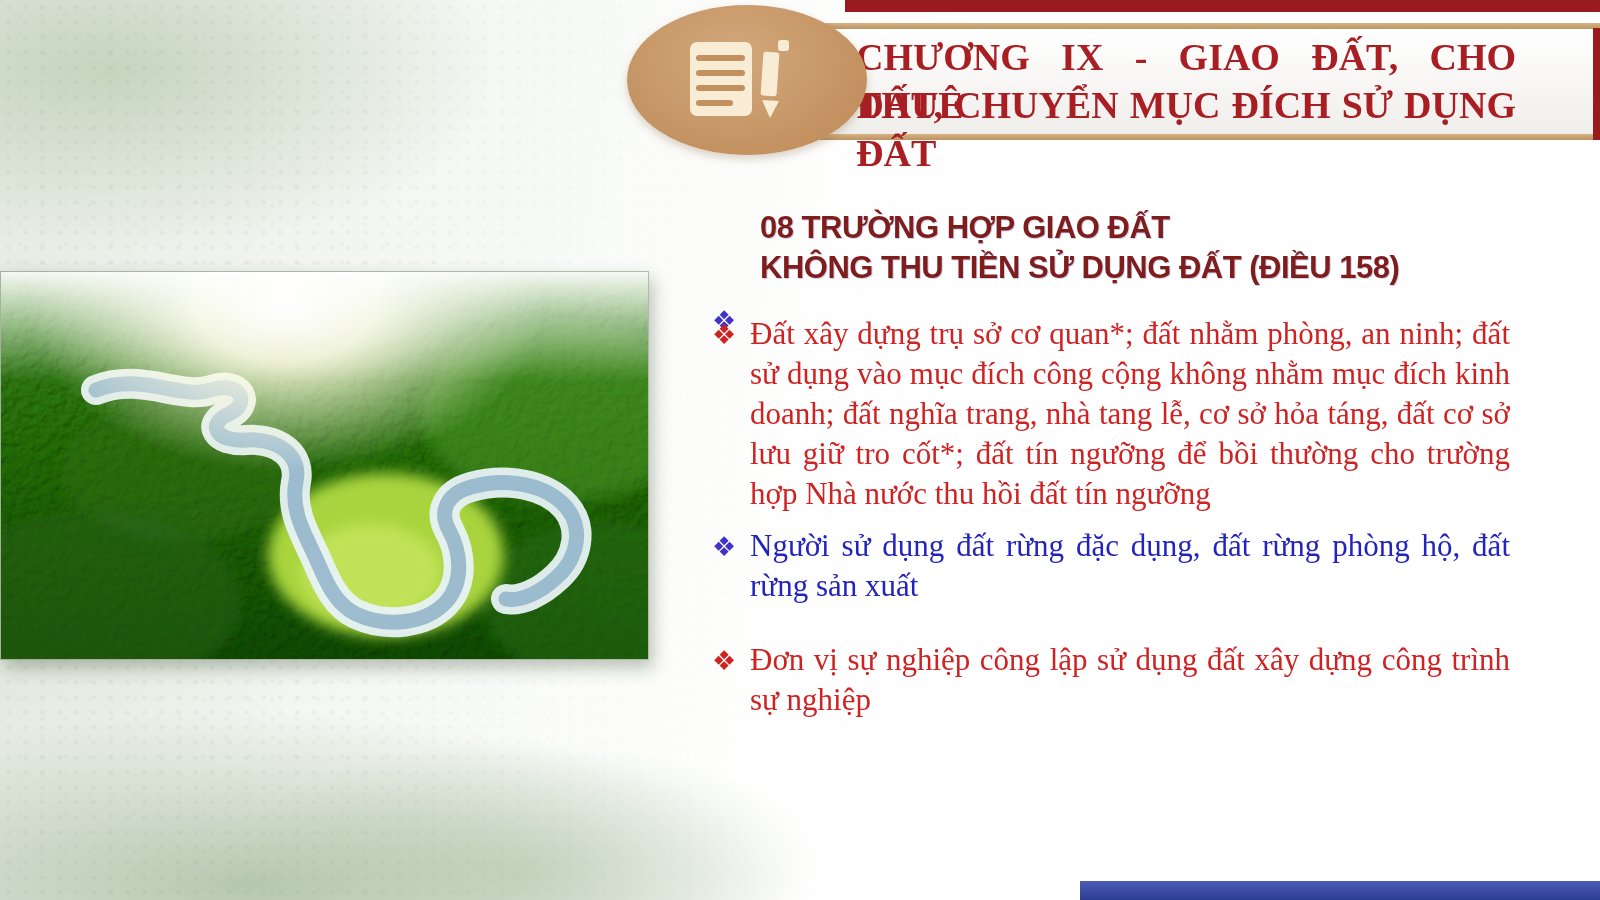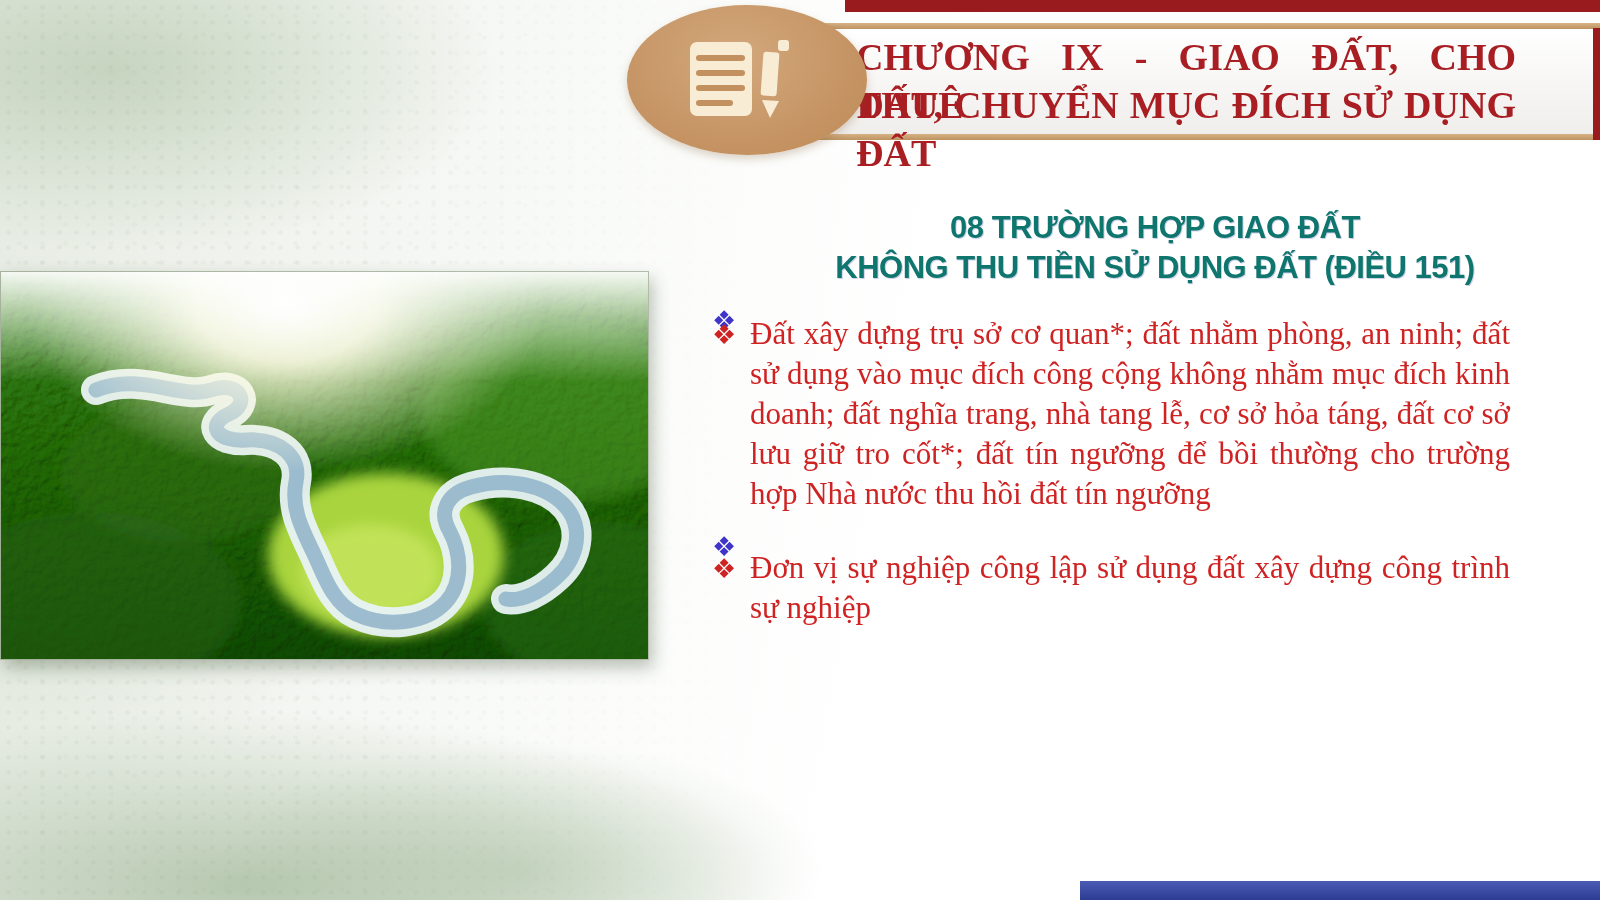--- a/index.html
+++ b/index.html
@@ -37,22 +37,22 @@
   .banner-text{position:absolute;left:856px;top:33px;width:660px;color:#a81e23;
     font-weight:bold;font-size:38px;line-height:48px;white-space:nowrap;}
   .banner-text .jline{white-space:normal;text-align:justify;text-align-last:justify;
     -moz-text-align-last:justify;height:48px;overflow:visible;}
   
   .oval{position:absolute;left:627px;top:5px;width:240px;height:150px;border-radius:50%;
     background:radial-gradient(ellipse at 45% 35%, #d2a87c, #c3905f 75%);
     box-shadow:0 4px 8px rgba(120,80,40,.25);}
   .oval svg{position:absolute;left:55px;top:33px;}
   
-  .heading{position:absolute;left:760px;top:208px;width:790px;text-align:center;
-    font-family:"Liberation Sans",sans-serif;font-weight:bold;color:#0f766e;
+  .heading{position:absolute;left:760px;top:208px;width:790px;
+    font-family:"Liberation Sans",sans-serif;font-weight:bold;color:#7f1d1d;
     font-size:31px;line-height:40px;letter-spacing:-0.5px;
     text-shadow:1px 1px 0 rgba(120,120,200,.35);}
   .bullets{position:absolute;left:712px;top:300px;width:798px;list-style:none;margin:0;padding:0;}
   .bullets li{position:relative;padding-left:38px;font-size:31px;line-height:40px;
     text-align:justify;}
   .bullets li .marker{position:absolute;left:0;top:1px;font-size:27px;font-family:"DejaVu Sans",sans-serif;}
   li.blue{color:#2323bd;}
   li.blue .marker{color:#4033c9;}
   li.red{color:#cf2323;}
   li.red .marker{color:#cf2323;}
@@ -149,33 +149,34 @@
         <path d="M 95,118 C 140,100 180,128 210,118 C 240,108 250,132 228,142 C 205,152 215,170 245,168 C 280,166 300,185 295,210 C 290,235 300,255 312,280 C 322,300 330,330 355,342 C 385,356 425,352 445,330 C 463,310 460,280 448,258 C 438,240 445,222 470,215 C 505,205 545,212 565,235 C 582,255 578,285 556,305 C 540,320 520,330 505,327" stroke="#8fb3c9" stroke-width="15" opacity="0.85"></path>
       </g>
 
       <ellipse cx="285" cy="30" rx="260" ry="170" fill="url(#glare)"></ellipse>
       <rect width="647" height="110" fill="url(#tophaze)"></rect>
     </svg>
   </div>
 
   <div class="heading">
     <div>08 TRƯỜNG HỢP GIAO ĐẤT</div>
-    <div>KHÔNG THU TIỀN SỬ DỤNG ĐẤT (ĐIỀU 151)</div>
+    <div>KHÔNG THU TIỀN SỬ DỤNG ĐẤT (ĐIỀU 158)</div>
   </div>
 
   <ul class="bullets">
     <li class="blue m1">
       <span class="marker">❖</span>
     </li>
     <li class="red m2">
       <span class="marker">❖</span>
       <span>Đất xây dựng trụ sở cơ quan*; đất nhằm phòng, an ninh; đất sử dụng vào mục đích công cộng không nhằm mục đích kinh doanh; đất nghĩa trang, nhà tang lễ, cơ sở hỏa táng, đất cơ sở lưu giữ tro cốt*; đất tín ngưỡng để bồi thường cho trường hợp Nhà nước thu hồi đất tín ngưỡng</span>
     </li>
     <li class="blue m3">
       <span class="marker">❖</span>
+      <span>Người sử dụng đất rừng đặc dụng, đất rừng phòng hộ, đất rừng sản xuất</span>
     </li>
     <li class="red">
       <span class="marker">❖</span>
       <span>Đơn vị sự nghiệp công lập sử dụng đất xây dựng công trình sự nghiệp</span>
     </li>
   </ul>
 
   <div class="bottom-bar"></div>
 
 </div>

